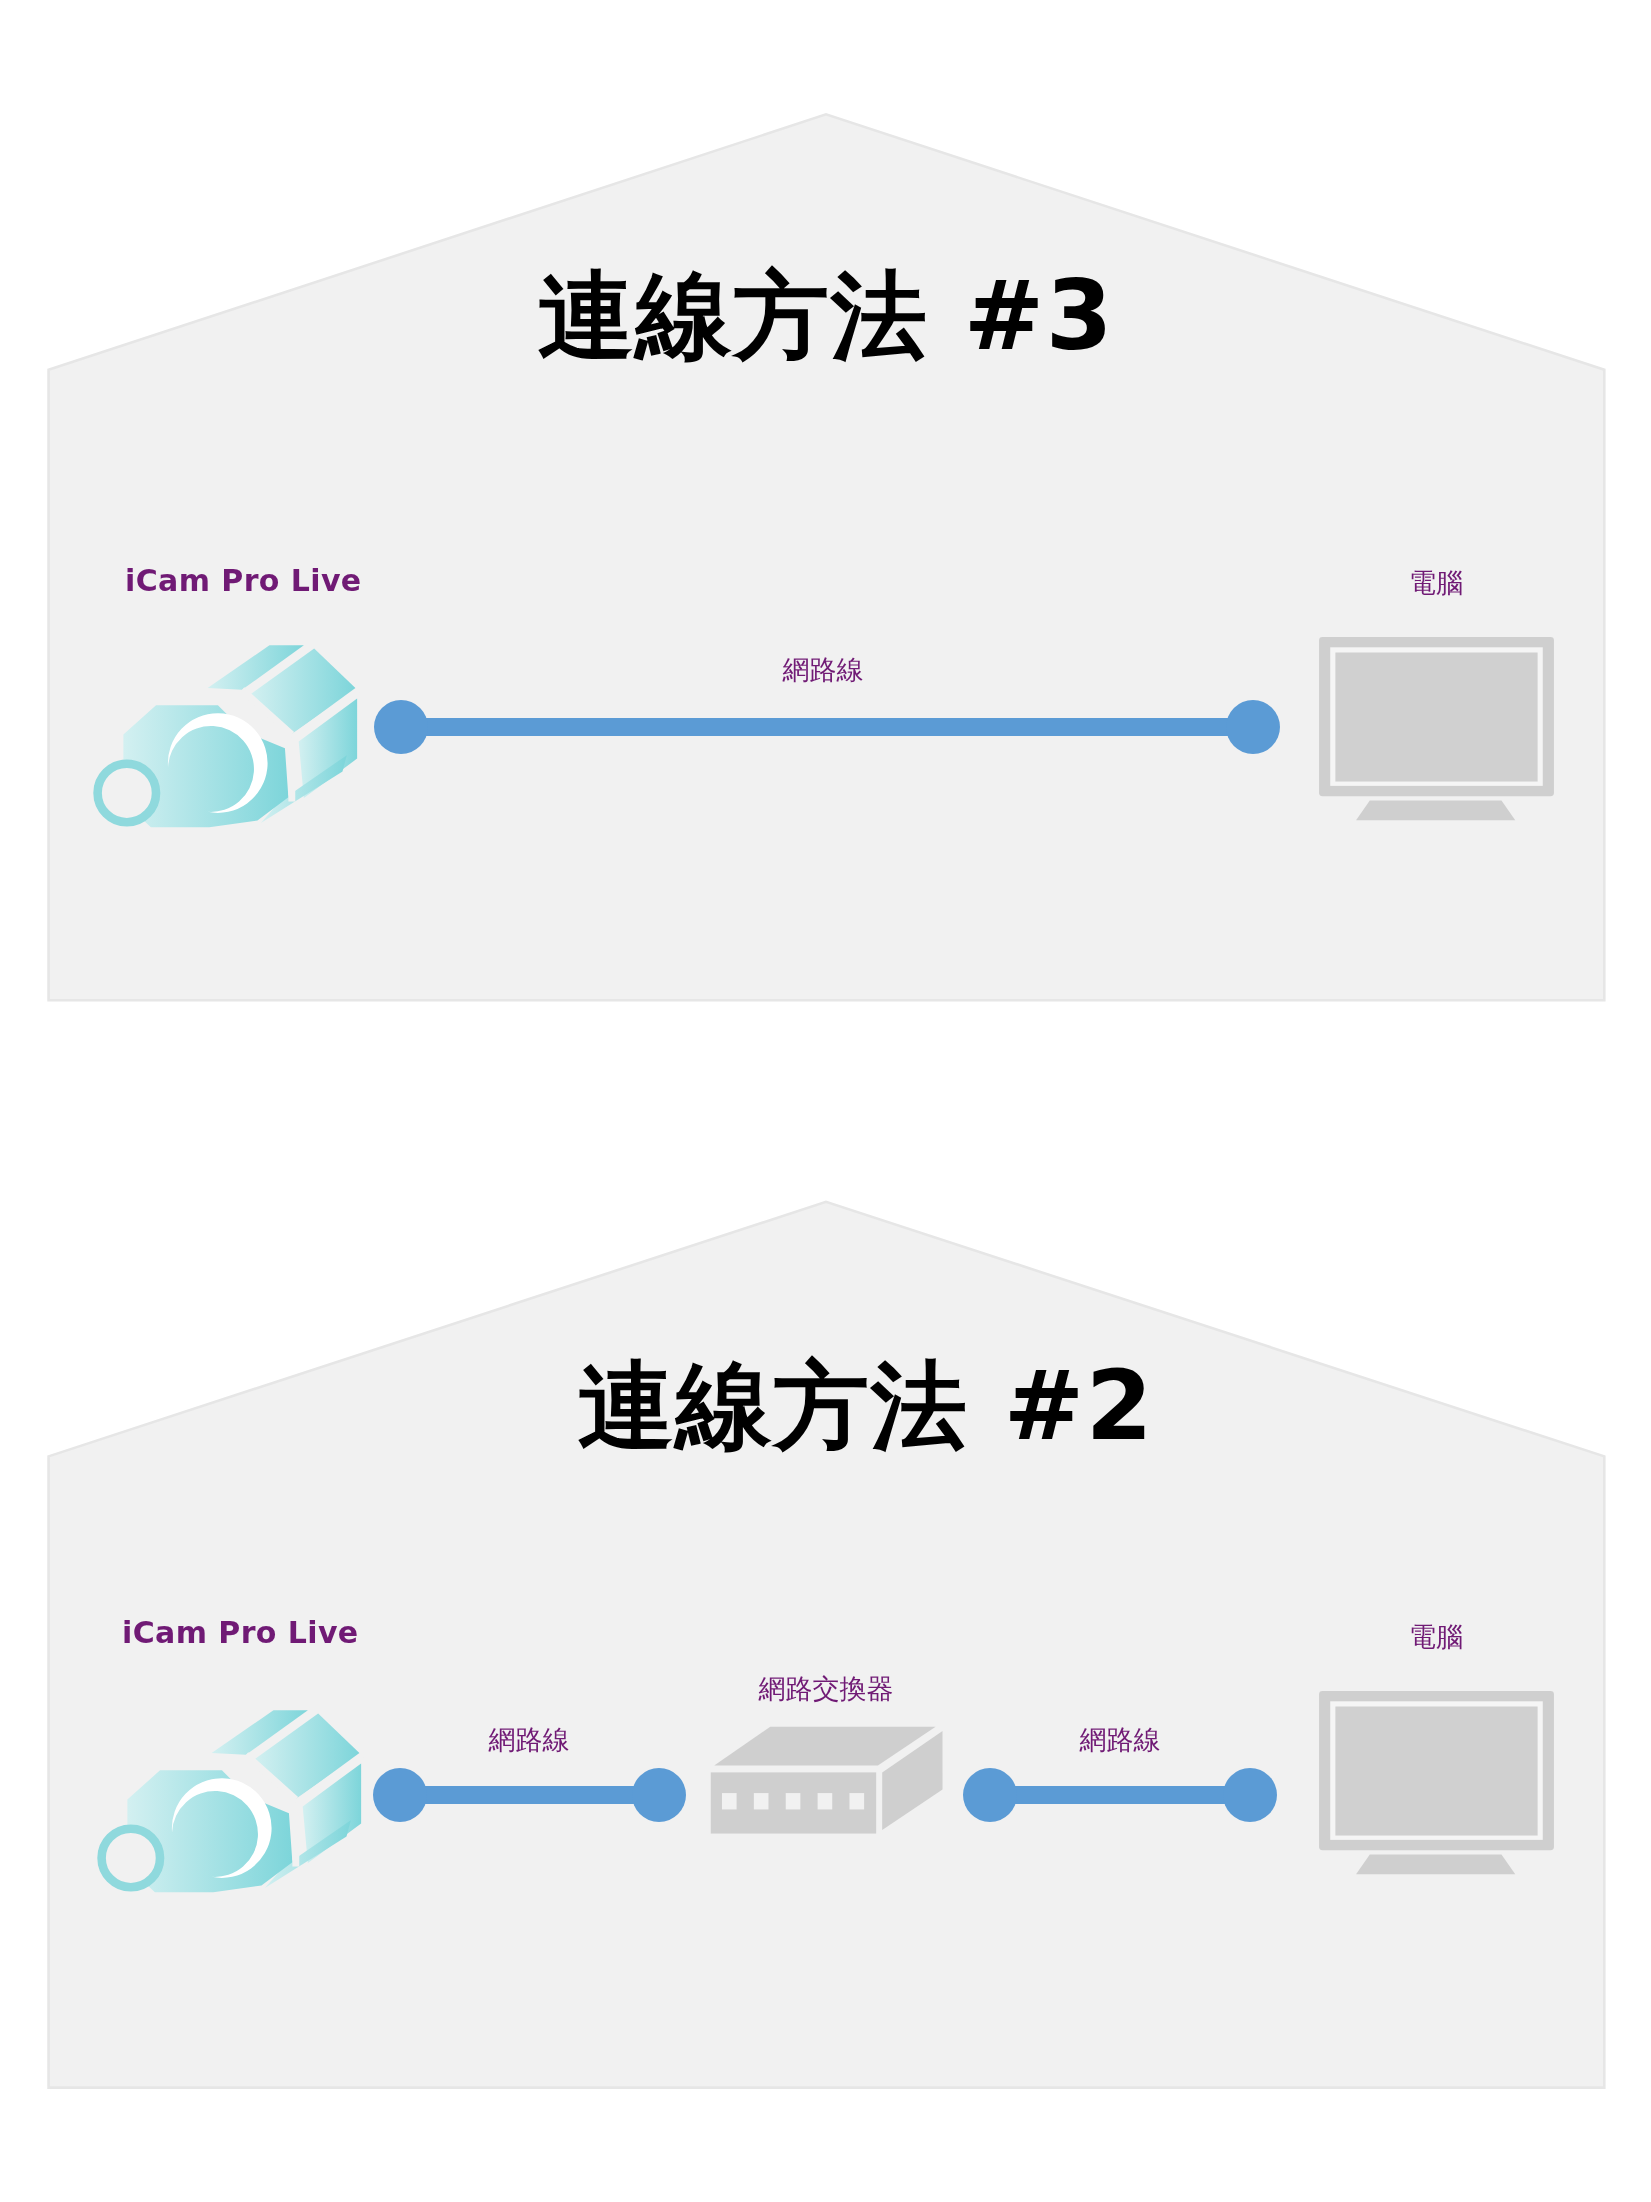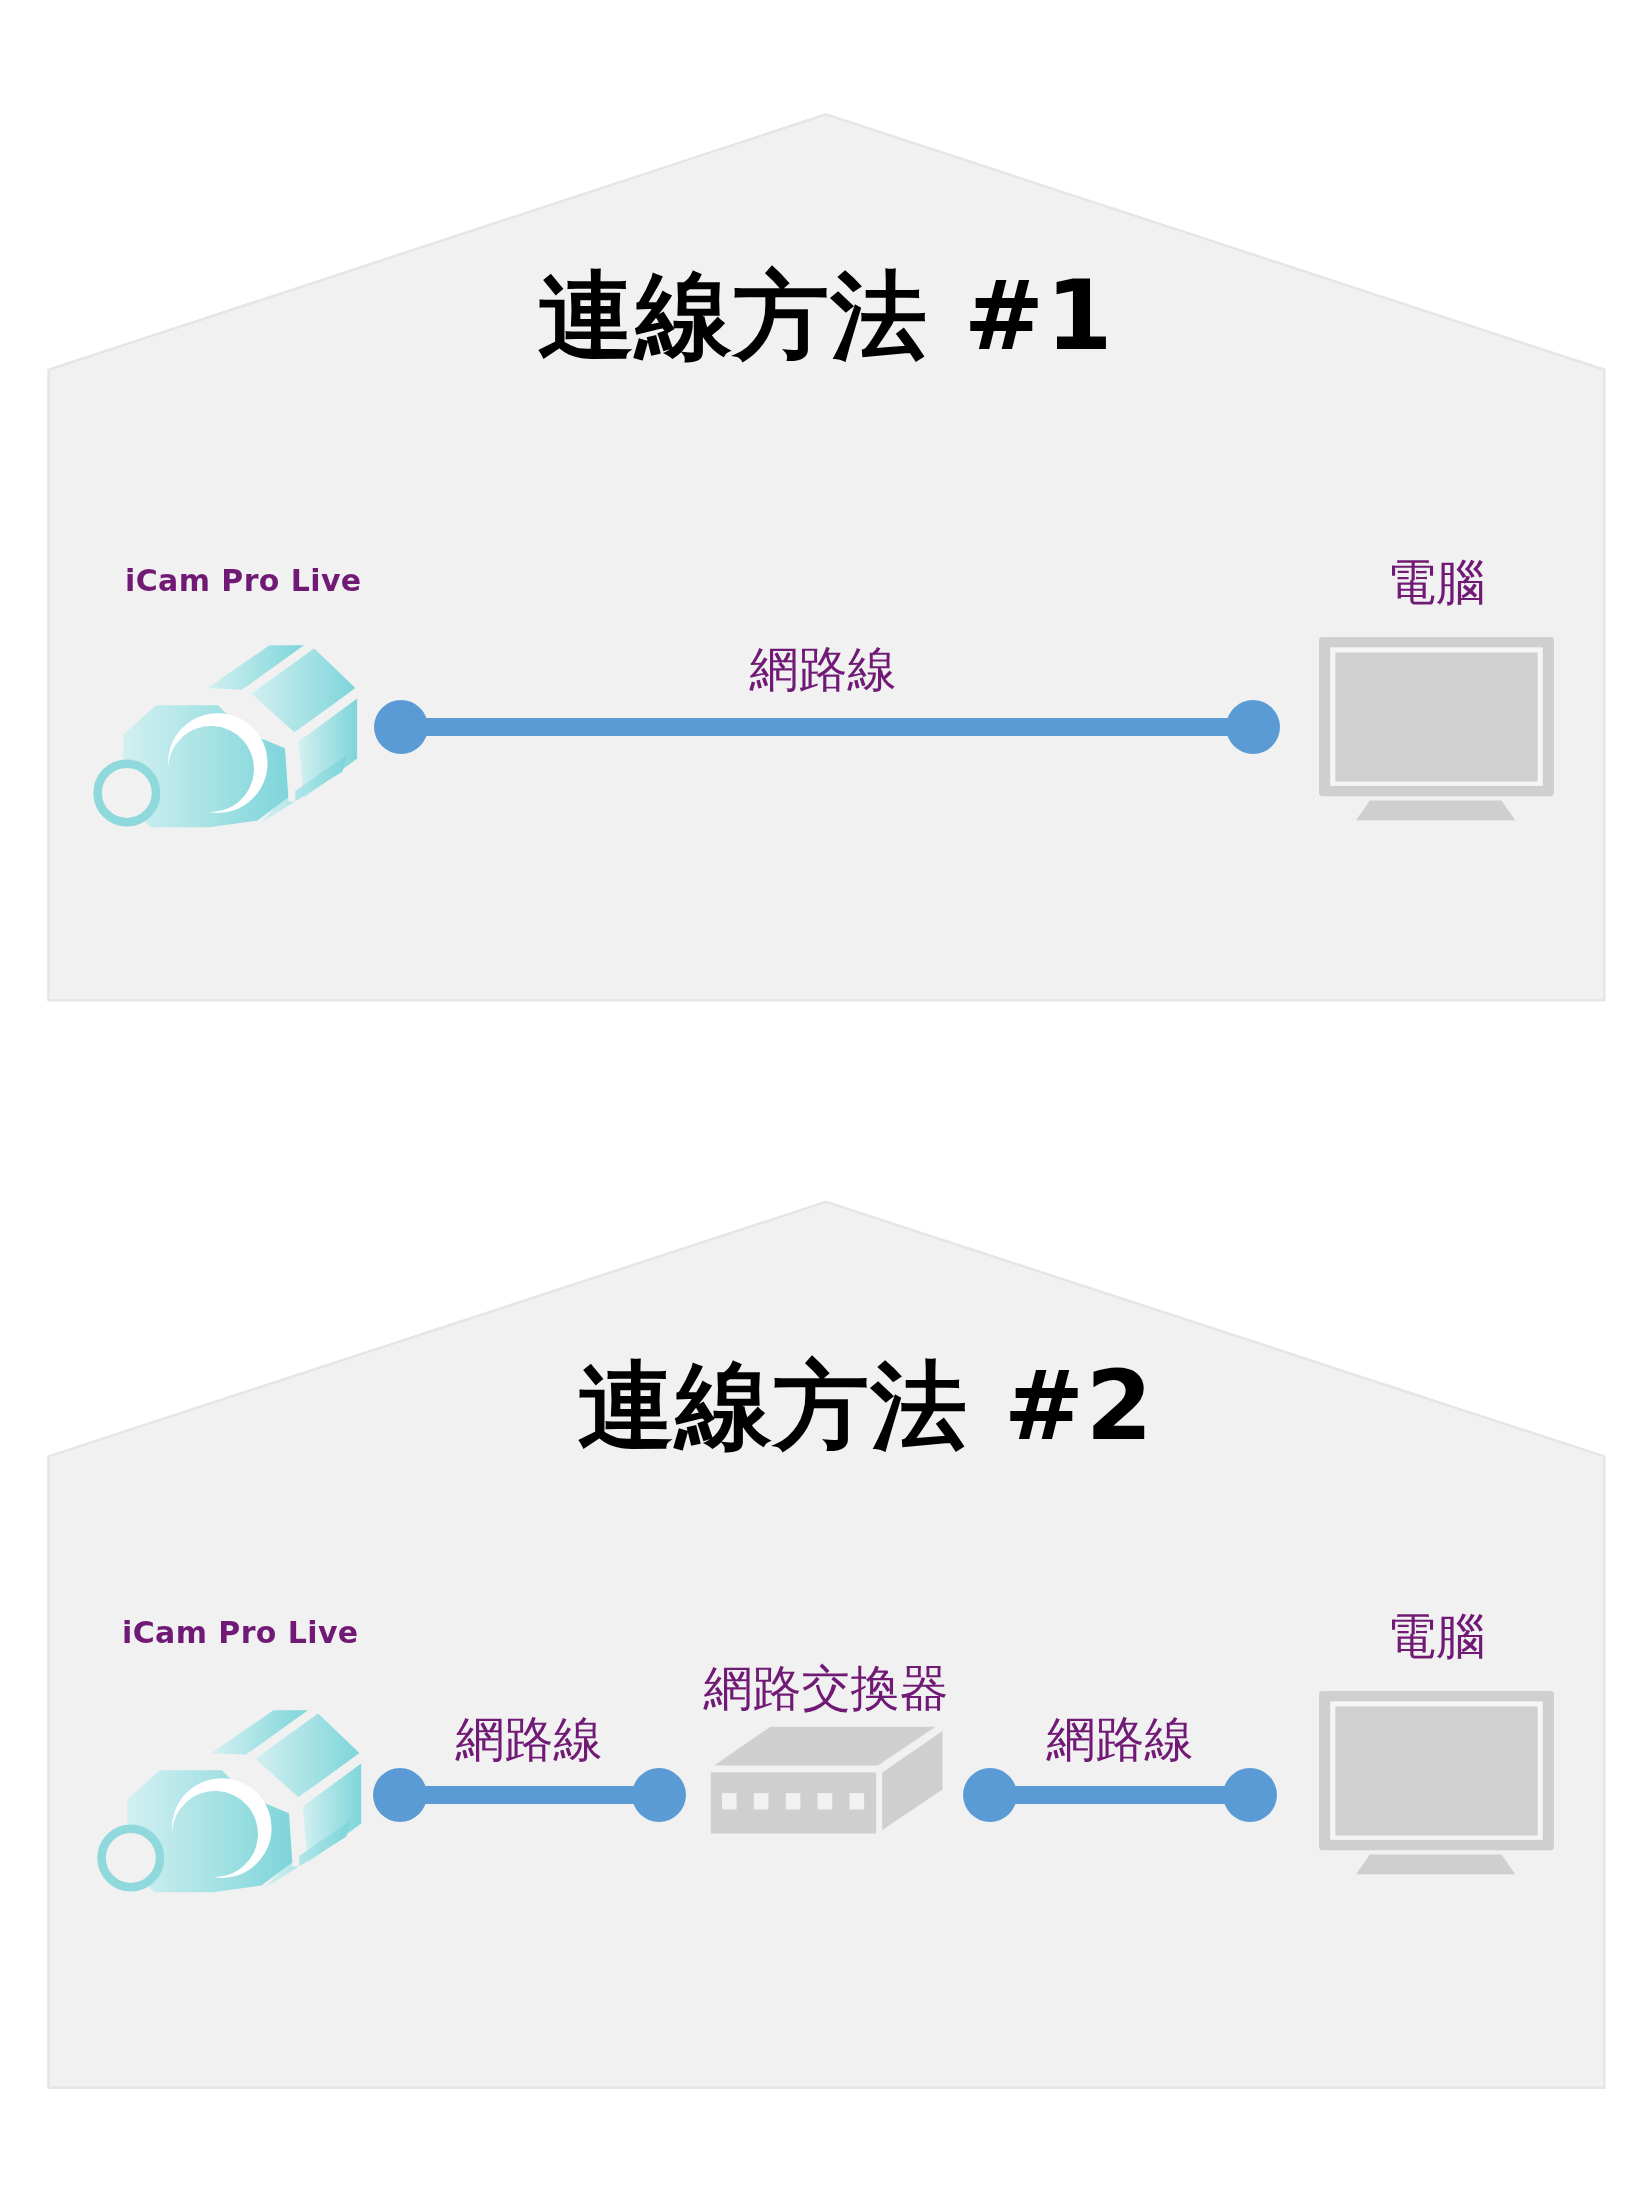--- a/index.html
+++ b/index.html
@@ -7,34 +7,34 @@
          font-family: "DejaVu Sans", sans-serif; }
   .panel { position: absolute; left: 0; width: 1652px; }
   .house { position: absolute; left: 0; top: 0; }
   .abs { position: absolute; }
   .title { position: absolute; left: 0; width: 1652px; text-align: center;
            font-family: "DejaVu Sans", sans-serif; font-weight: bold;
            font-size: 96px; line-height: 103px; color: #000; letter-spacing: 1.7px; }
   .device-label { position: absolute; font-family: "DejaVu Sans", sans-serif;
            color: #701a75; white-space: nowrap; }
   .cam-label { font-size: 30px; font-weight: bold; line-height: 34px; letter-spacing: 0.4px; }
-  .cjk-label { font-size: 49px; line-height: 45px; text-align: center; }
+  .cjk-label { font-size: 27px; line-height: 45px; text-align: center; }
   .cable { position: absolute; height: 18px; border-radius: 1.7px; }
   .dot { position: absolute; width: 54px; height: 54px; border-radius: 50%; }
   svg { display: block; }
 </style>
 </head>
 <body>
 
 <section class="panel" style="top:0; height:1032px;">
   <svg class="house" width="1652" height="1032" viewBox="0 0 1920 1200">
     <polygon points="56,430 960,133 1865,430 1865,1163 56,1163" fill="#f1f1f1" stroke="#e6e6e6" stroke-width="3"></polygon>
   </svg>
 
-  <div class="title" style="top:265px;">連線方法 #1</div>
+  <div class="title" style="top:265px;">連線方法 #3</div>
 
   <div class="device-label cam-label" style="left:125px; top:564px;">iCam Pro Live</div>
   <div class="abs" style="left:89px; top:621px;">
     <svg width="275" height="215" viewBox="0 0 320 250">
       <defs>
         <linearGradient id="camg1" x1="0" y1="0" x2="1" y2="0">
           <stop offset="0" stop-color="#d3f0f1"></stop>
           <stop offset="1" stop-color="#7dd5da"></stop>
         </linearGradient>
       </defs>

